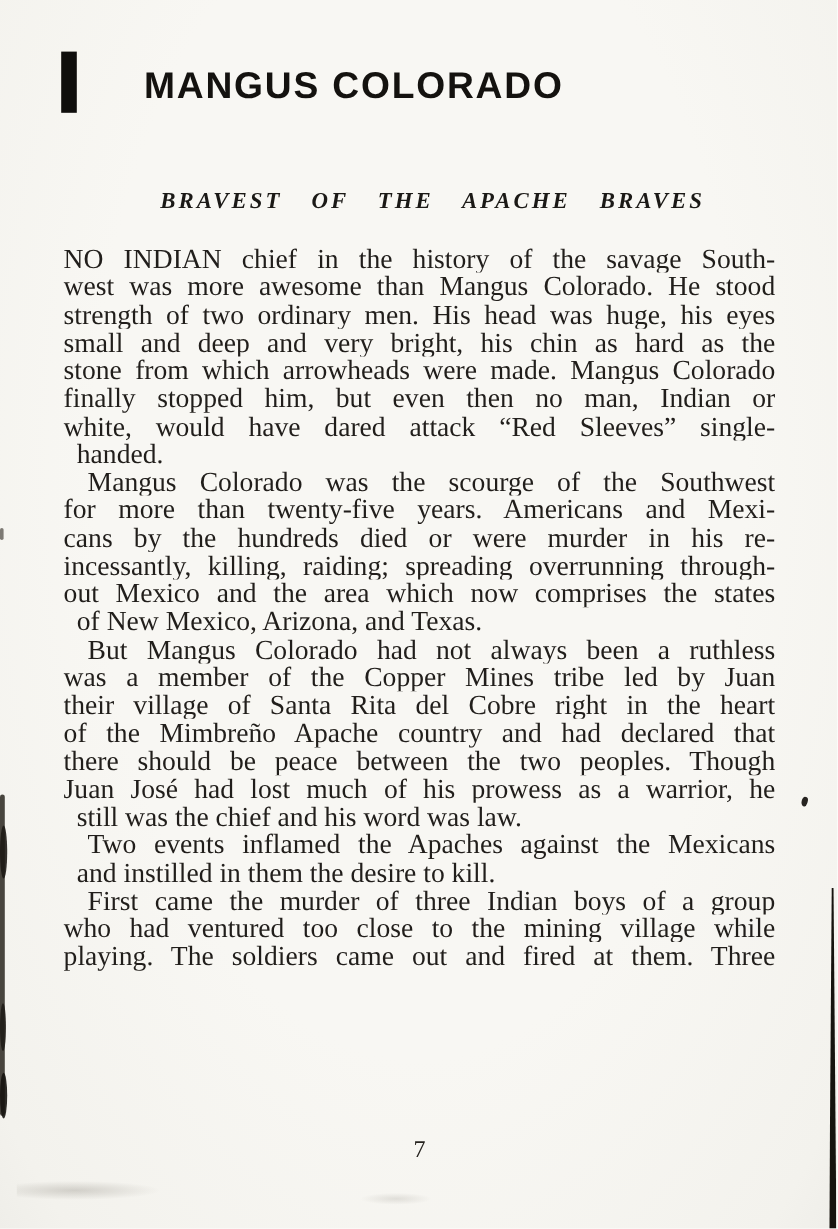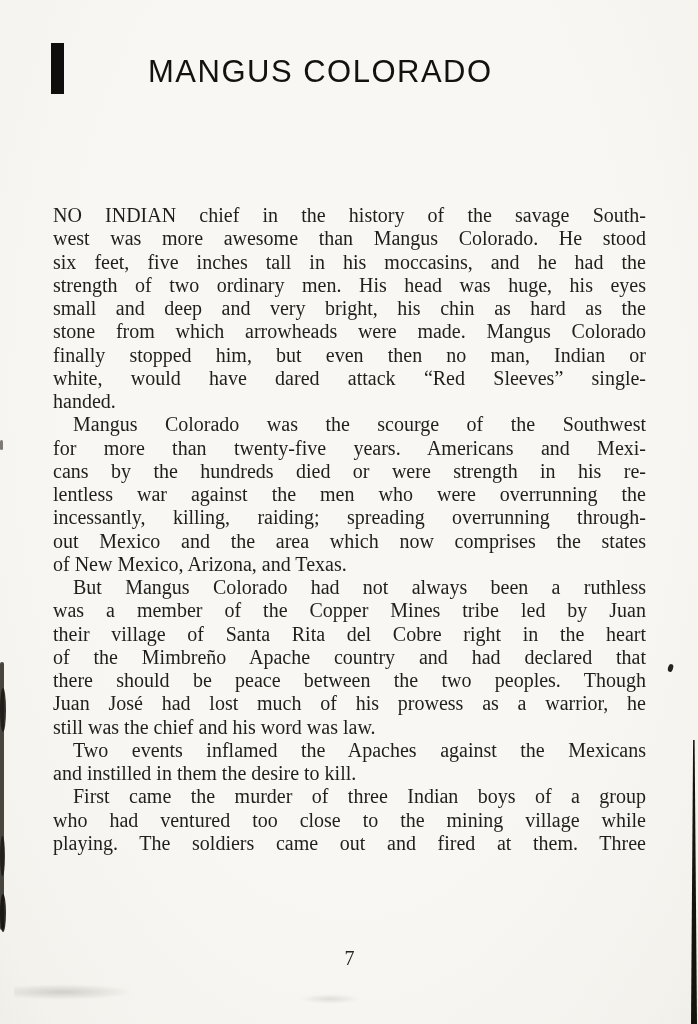--- a/index.html
+++ b/index.html
@@ -16,23 +16,23 @@
 
   
   .chapter-bar {
     position: absolute;
     left: 51px; top: 43px;
     width: 13px; height: 51px;
     background: #0f0e0c;
   }
   .page-title {
     position: absolute;
-    left: 148px; top: 54px;
+    left: 120px; top: 54px;
     font-family: "Liberation Sans", sans-serif;
-    font-weight: normal;
+    font-weight: bold;
     font-size: 31px;
     letter-spacing: 1.5px;
     color: #14120f;
     white-space: nowrap;
   }
   .subtitle {
     position: absolute;
     left: 53px; top: 157px;
     width: 593px;
     text-align: center;
@@ -45,32 +45,32 @@
     word-spacing: 17px;
     color: #1b1916;
     white-space: nowrap;
   }
 
   
   .text-block {
     position: absolute;
     left: 53px; top: 204px;
     width: 593px;
-    font-size: 20px;
+    font-size: 23px;
     line-height: 23.25px;
   }
   .para { margin: 0; }
   .line {
     text-align: justify;
     text-align-last: justify;
     height: 23.25px;
     overflow: hidden;
     white-space: nowrap;
   }
-  .line.no-justify { text-align-last: left; }
+  .line.no-justify { text-align-last: left; margin-left: 11px; }
   .line.indent { text-indent: 20px; }
 
   .page-number {
     position: absolute;
     left: 53px; top: 947px;
     width: 593px;
     text-align: center;
     font-size: 20px;
     color: #26231f;
   }
@@ -110,38 +110,37 @@
 </style>
 </head>
 <body>
 
 <div class="stage">
 
   <div class="chapter-bar"></div>
 
   <div class="page-title">MANGUS COLORADO</div>
 
+  <div class="subtitle">BRAVEST OF THE APACHE BRAVES</div>
 
   <div class="text-block">
       <div class="para">
         <div class="line">NO INDIAN chief in the history of the savage South-</div>
         <div class="line">west was more awesome than Mangus Colorado. He stood</div>
-        <div class="line">six feet, five inches tall in his moccasins, and he had the</div>
         <div class="line">strength of two ordinary men. His head was huge, his eyes</div>
         <div class="line">small and deep and very bright, his chin as hard as the</div>
         <div class="line">stone from which arrowheads were made. Mangus Colorado</div>
         <div class="line">finally stopped him, but even then no man, Indian or</div>
         <div class="line">white, would have dared attack “Red Sleeves” single-</div>
         <div class="line no-justify">handed.</div>
       </div>
       <div class="para">
         <div class="line indent">Mangus Colorado was the scourge of the Southwest</div>
         <div class="line">for more than twenty-five years. Americans and Mexi-</div>
-        <div class="line">cans by the hundreds died or were strength in his re-</div>
-        <div class="line">lentless war against the men who were overrunning the</div>
+        <div class="line">cans by the hundreds died or were murder in his re-</div>
         <div class="line">incessantly, killing, raiding; spreading overrunning through-</div>
         <div class="line">out Mexico and the area which now comprises the states</div>
         <div class="line no-justify">of New Mexico, Arizona, and Texas.</div>
       </div>
       <div class="para">
         <div class="line indent">But Mangus Colorado had not always been a ruthless</div>
         <div class="line">was a member of the Copper Mines tribe led by Juan</div>
         <div class="line">their village of Santa Rita del Cobre right in the heart</div>
         <div class="line">of the Mimbreño Apache country and had declared that</div>
         <div class="line">there should be peace between the two peoples. Though</div>

